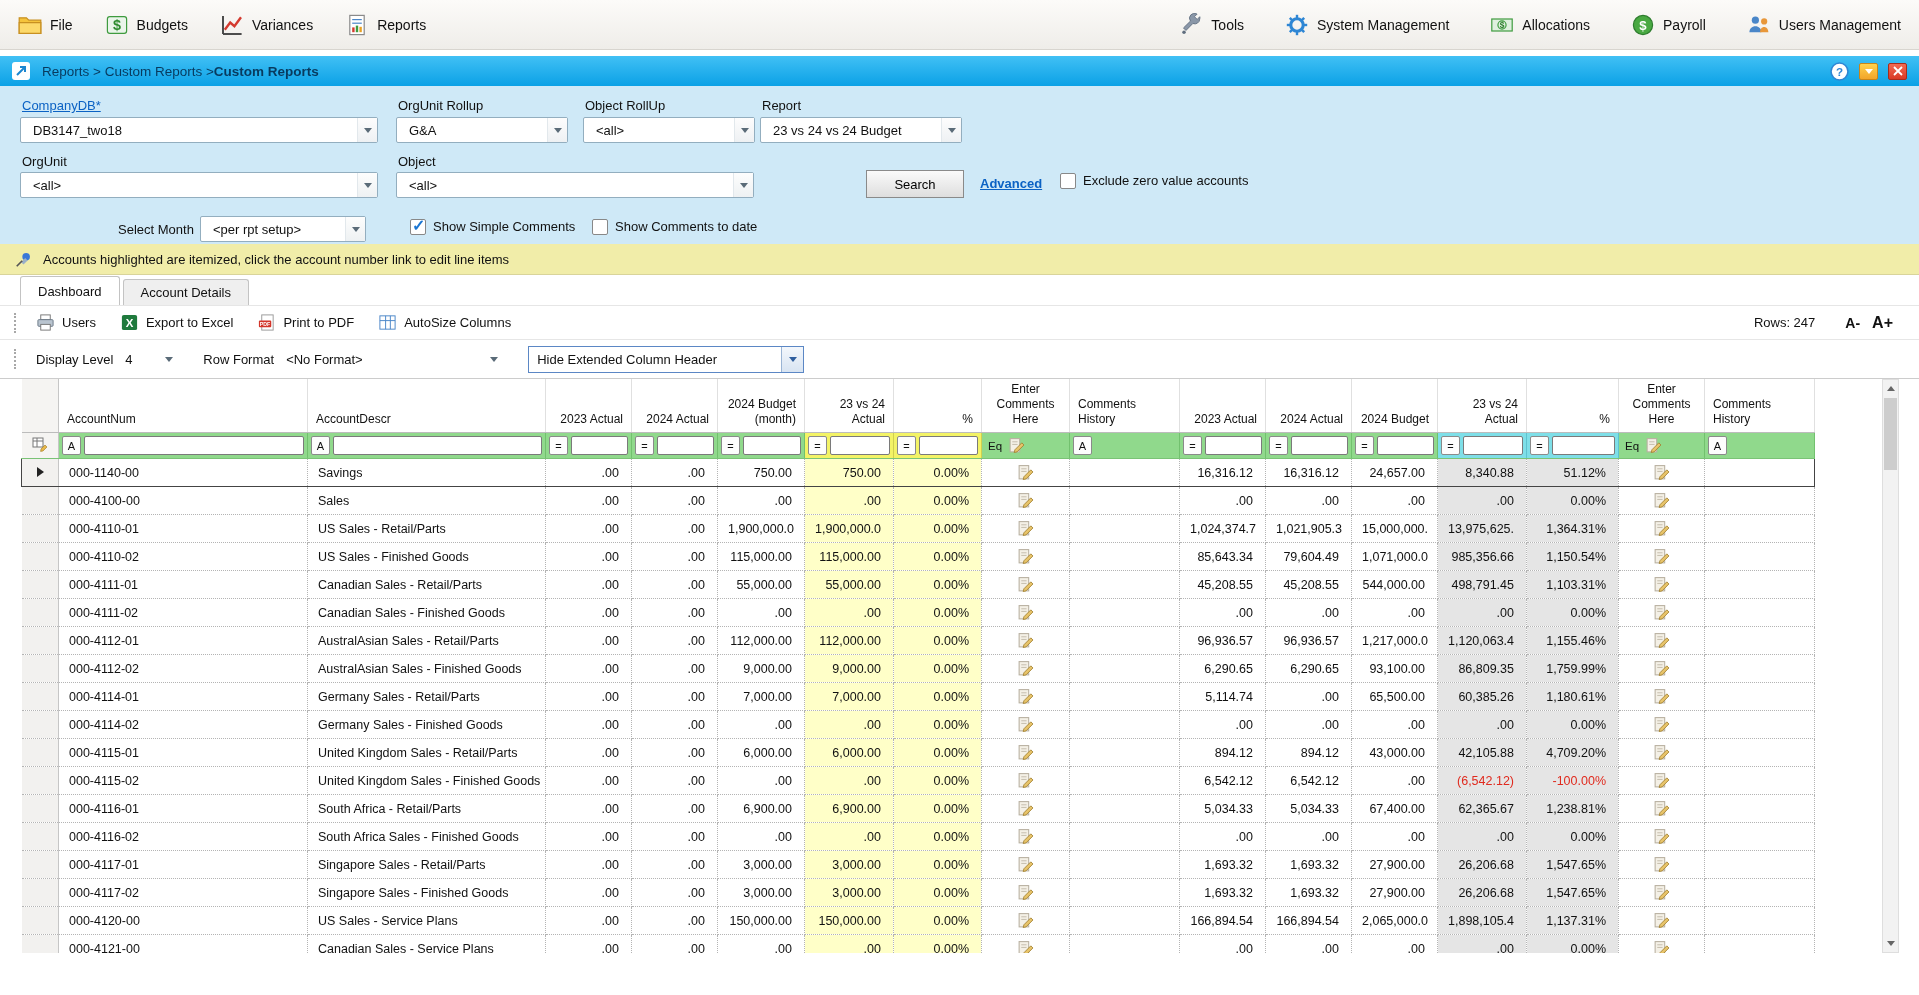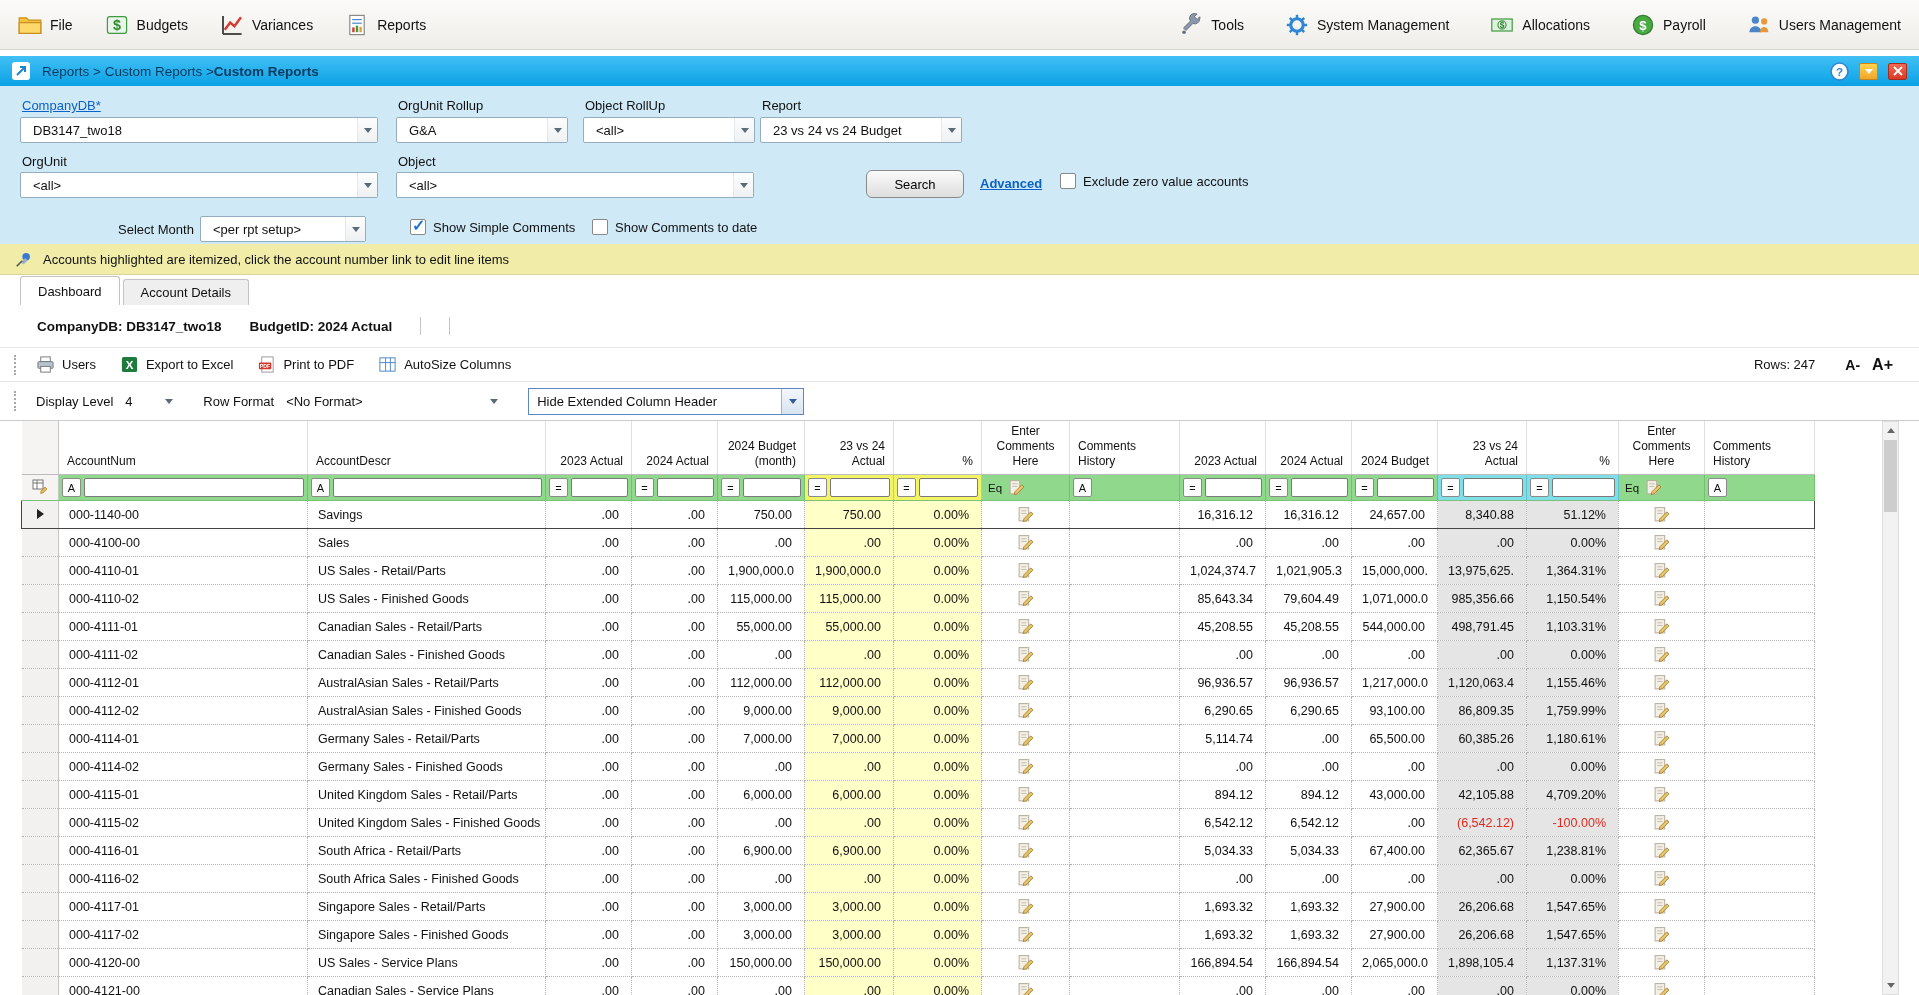--- a/index.html
+++ b/index.html
@@ -34,22 +34,22 @@
 .filterpanel{position:relative;height:158px;background:#cfe9f7}
 .flabel{position:absolute;white-space:nowrap}
 .flabel.link{color:#0b62c4;text-decoration:underline;cursor:pointer}
 .flabel.adv{color:#0b62c4;text-decoration:underline;font-weight:bold;cursor:pointer}
 .dd{position:absolute;height:26px;background:#fff;border:1px solid #93aebf;border-radius:2px;
   display:flex;align-items:center;cursor:pointer}
 .dd-text{flex:1;padding:0 12px;white-space:nowrap;overflow:hidden}
 .dd-btn{width:20px;height:100%;display:flex;align-items:center;justify-content:center;flex:none;
   border-left:1px solid #e2e8ec;background:linear-gradient(#fdfdfd,#eef1f3)}
 .btn-search{position:absolute;width:98px;height:28px;background:linear-gradient(#fafafa,#dedede);
-  border:1px solid #8a8a8a;border-radius:6px;font-size:13px;cursor:pointer;font-family:inherit}
-.cbrow{position:absolute;display:flex;align-items:center;gap:7px;cursor:pointer;white-space:nowrap}
+  border:1px solid #8a8a8a;border-radius:0;font-size:13px;cursor:pointer;font-family:inherit}
+.cbrow{position:absolute;display:flex;align-items:flex-start;gap:7px;cursor:pointer;white-space:nowrap}
 .cb{width:16px;height:16px;background:#fff;border:1px solid #888;border-radius:2px;position:relative;flex:none}
 .cb.checked::after{content:"\2713";position:absolute;left:1px;top:-4px;font-size:16px;font-weight:bold;color:#1b76d2}
 
 
 .notice{height:31px;background:#f1eda9;border-bottom:1px solid #d9d49a;display:flex;align-items:center;
   padding:0 14px;gap:10px}
 .pin-icon{width:19px;height:19px;display:inline-flex;flex:none}
 
 
 .tabstrip{height:30px;display:flex;align-items:flex-end;padding-left:20px;gap:3px;background:#fff}
@@ -342,26 +342,20 @@
 
   <div class="tabstrip" id="tabstrip">
       <div class="tab active">
         <span>Dashboard</span>
       </div>
       <div class="tab">
         <span>Account Details</span>
       </div>
     </div>
 
-  <div class="infoline">
-    <span>CompanyDB: DB3147_two18</span>
-    <span>BudgetID: 2024 Actual</span>
-    <span class="sep-v"></span>
-    <span class="sep-v"></span>
-  </div>
 
   <div class="toolbar toolbar1">
     <span class="grip"></span>
     <span class="tbtn">
       <svg viewBox="0 0 20 20">
           <rect x="5" y="2" width="10" height="5" fill="#fff" stroke="#777"></rect>
           <rect x="2" y="7" width="16" height="7" rx="1" fill="#b9c4cf" stroke="#6d7a88"></rect>
           <rect x="5" y="12" width="10" height="6" fill="#fff" stroke="#777"></rect>
         </svg>
       <span>Users</span>

